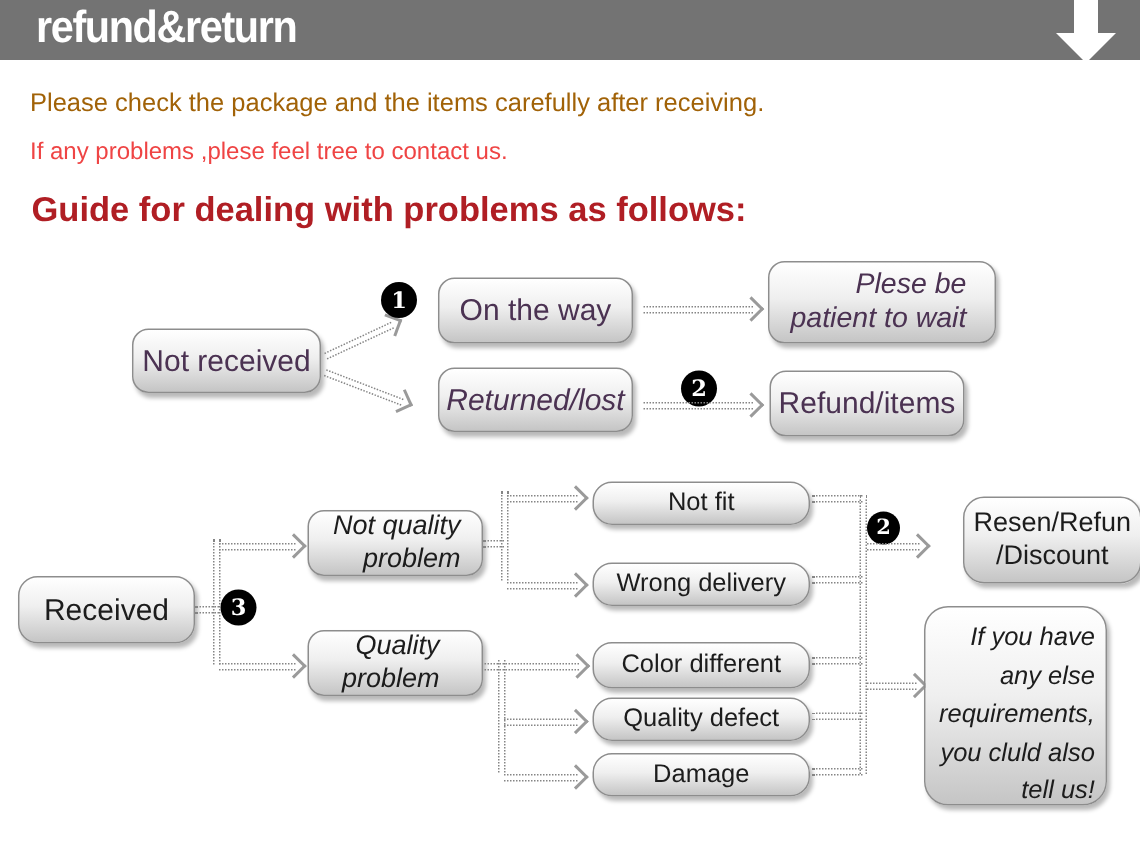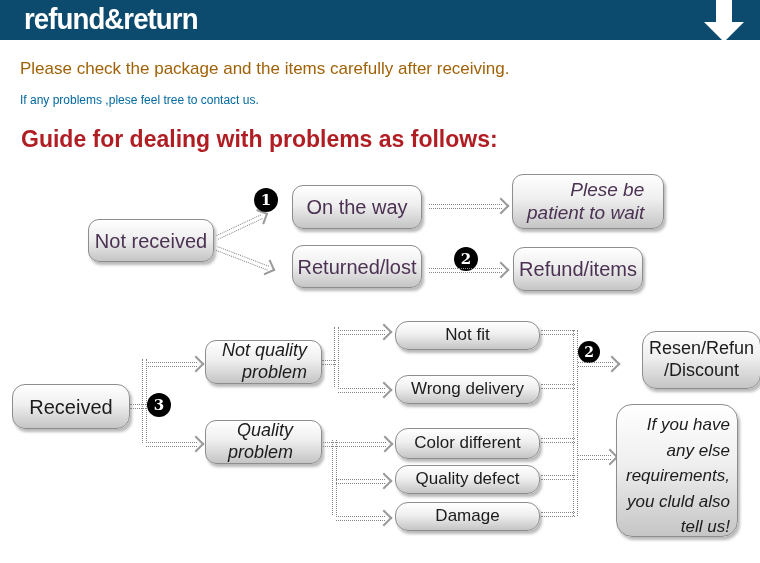--- a/index.html
+++ b/index.html
@@ -1,29 +1,29 @@
 <!DOCTYPE html>
 <html><head>
 <meta charset="utf-8">
 <style>
   html,body{margin:0;padding:0;background:#fff;}
   #stage{position:relative;width:760px;height:563px;background:#ffffff;overflow:hidden;
          font-family:"Liberation Sans",sans-serif;}
 
   
-  .banner{position:absolute;left:0;top:0;width:760px;height:40px;background:#0c4a6e;}
+  .banner{position:absolute;left:0;top:0;width:760px;height:40px;background:#737373;}
   .banner-title{position:absolute;left:24px;top:2px;color:#ffffff;font-size:30px;font-weight:bold;
                 letter-spacing:-1px;transform:scaleX(.92);transform-origin:left center;}
   .dn-shaft{position:absolute;left:716px;top:0;width:16px;height:22px;background:#ffffff;}
   .dn-tri{position:absolute;left:704px;top:22px;width:0;height:0;
           border-left:20px solid transparent;border-right:20px solid transparent;border-top:20px solid #ffffff;}
 
   
   .p1{position:absolute;left:20px;top:59px;font-size:17px;color:#a16207;}
-  .p2{position:absolute;left:20px;top:93px;font-size:12px;color:#0369a1;}
+  .p2{position:absolute;left:20px;top:93px;font-size:16px;color:#ef4444;}
   .hd{position:absolute;left:21px;top:126px;font-size:23px;font-weight:bold;color:#b01e24;}
 
   
   .bx{position:absolute;box-sizing:border-box;
       background:linear-gradient(180deg,#ffffff 0%,#efefef 45%,#c5c5c5 100%);
       border:1px solid #8d8d8d;border-radius:11px;box-shadow:2px 3px 3px rgba(0,0,0,.28);
       display:flex;align-items:center;justify-content:center;
       color:#1c1c1c;font-size:18px;line-height:1.2;}
   .purple{color:#4b3252;font-size:20px;}
   .ml{white-space:pre-line;}
@@ -64,21 +64,21 @@
     <div class="hdw"></div>
   </div>
   <div class="conn" style="left:217px;top:242px;width:60px;transform:rotate(21deg);">
     <div class="ln"></div>
     <div class="hdw"></div>
   </div>
 
   <div class="badge" style="left:254px;top:188px;">1</div>
 
   <div class="bx purple" style="left:292px;top:185px;width:130px;height:44px;">On the way</div>
-  <div class="bx purple" style="left:292px;top:245px;width:130px;height:43px;">Returned/lost</div>
+  <div class="bx purple" style="left:292px;top:245px;width:130px;height:43px;font-style:italic;">Returned/lost</div>
 
   <div class="conn" style="left:429px;top:200px;width:78px;">
     <div class="ln"></div>
     <div class="hdw"></div>
   </div>
   <div class="badge" style="left:454px;top:247px;">2</div>
   <div class="conn" style="left:429px;top:264px;width:78px;">
     <div class="ln"></div>
     <div class="hdw"></div>
   </div>

